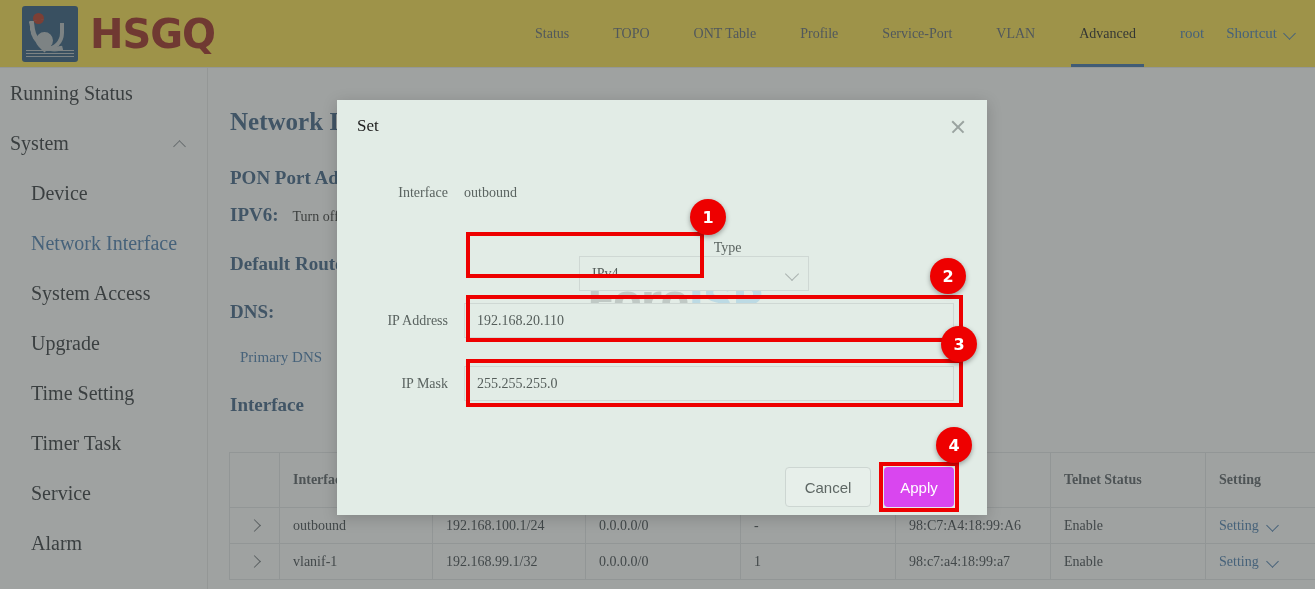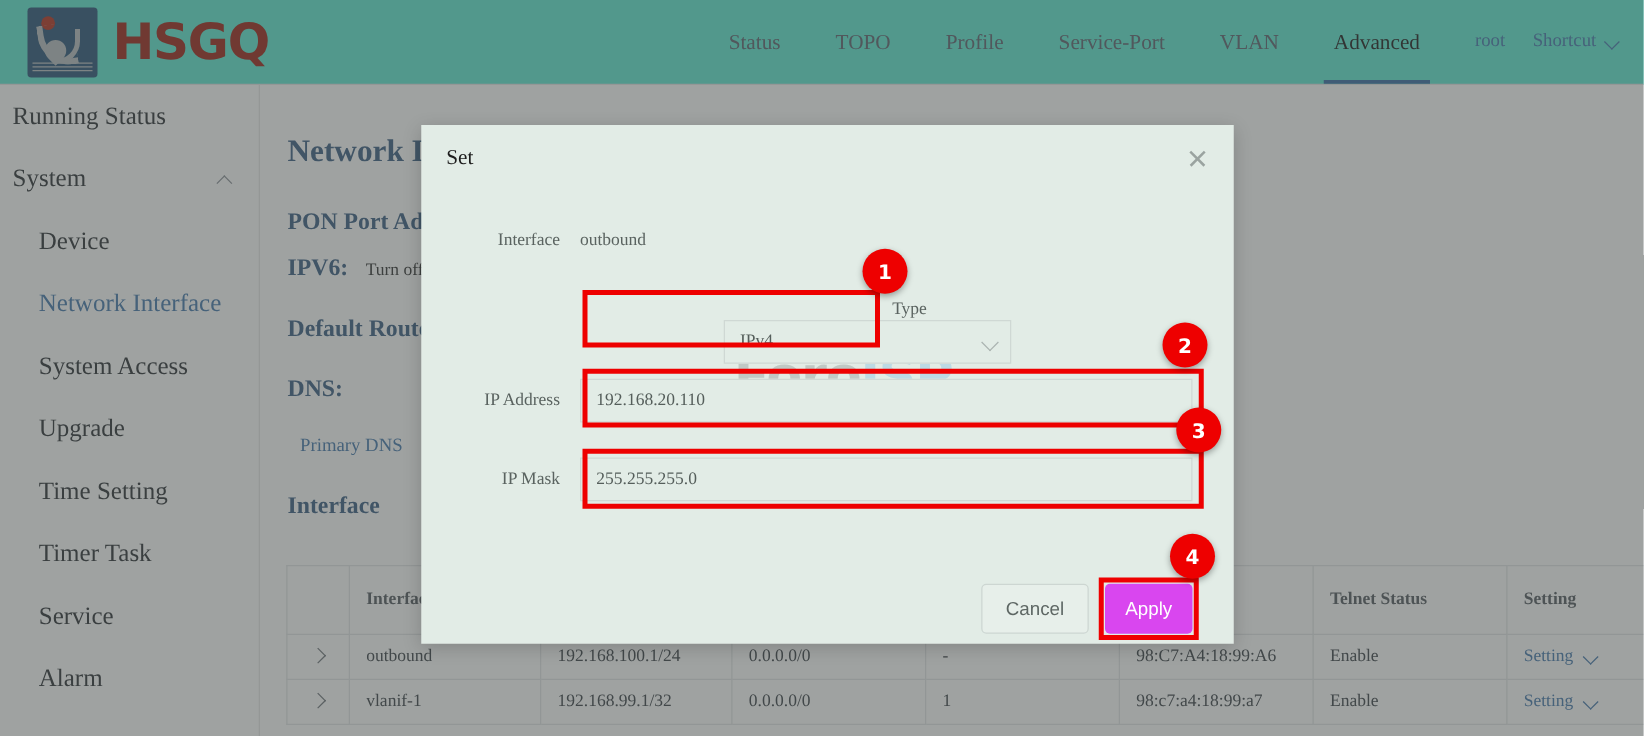--- a/index.html
+++ b/index.html
@@ -7,21 +7,21 @@
     width: 1315px; height: 589px;
     overflow: hidden;
     background: #ffffff;
     font-family: "Liberation Serif", "DejaVu Serif", serif;
   }
   #app { position: relative; width: 1315px; height: 589px; background: #fff; }
 
   
   .header {
     position: absolute; left: 0; top: 0; width: 1315px; height: 68px;
-    background: #5eead4; border-bottom: 1px solid #e8e8e8;
+    background: #fde047; border-bottom: 1px solid #e8e8e8;
   }
   .logo-wrap { position: absolute; left: 22px; top: 6px; display: flex; align-items: center; gap: 12px; }
   .logo-mark {
     width: 56px; height: 56px; background: #2a5579; border-radius: 3px;
     position: relative; overflow: hidden;
   }
   .logo-mark .dot { position: absolute; left: 11px; top: 7px; width: 11px; height: 11px; border-radius: 50%; background: #b7301f; }
   .logo-mark .sw1 {
     position: absolute; left: 9px; top: 13px; width: 30px; height: 34px;
     border-left: 5px solid #b9bfc2; border-bottom: 5px solid #b9bfc2;
@@ -38,21 +38,21 @@
   }
   .logo-mark .lines { position: absolute; left: 4px; bottom: 3px; width: 48px; height: 9px; }
   .logo-mark .lines i { display:block; height:1px; background:#b9bfc2; margin-bottom:2px; }
   .logo-text {
     font-family: "DejaVu Sans", sans-serif; font-weight: bold; font-size: 40px;
     color: #9e2418; letter-spacing: -1px;
   }
 
   .nav { position: absolute; right: 0; top: 0; height: 67px; display: flex; align-items: stretch; }
   .nav-item {
-    display: flex; align-items: center; padding: 0 22px; font-size: 17px;
+    display: flex; align-items: center; padding: 0 22px; font-size: 14px;
     color: #5c6470; cursor: pointer; position: relative;
   }
   .nav-item.active { color: #1c1c1c; }
   .nav-item.active::after {
     content: ""; position: absolute; left: 14px; right: 14px; bottom: 0;
     height: 3px; background: #3a6ea5;
   }
   .nav-user { display: flex; align-items: center; padding: 0 10px 0 22px; font-size: 15px; color: #4679ad; cursor: pointer; }
   .nav-shortcut { display: flex; align-items: center; gap: 7px; padding: 0 20px 0 12px; font-size: 15px; color: #4679ad; cursor: pointer; }
   .chev { display: inline-block; width: 11px; height: 11px; position: relative; }
@@ -193,20 +193,21 @@
             <i></i>
             <i></i>
           </div>
       </div>
       <div class="logo-text">HSGQ</div>
     </div>
 
     <div class="nav">
       <div class="nav-item">Status</div>
       <div class="nav-item">TOPO</div>
+      <div class="nav-item">ONT Table</div>
       <div class="nav-item">Profile</div>
       <div class="nav-item">Service-Port</div>
       <div class="nav-item">VLAN</div>
       <div class="nav-item active">Advanced</div>
       <div class="nav-user">root</div>
       <div class="nav-shortcut">
         <span>Shortcut</span>
         <span class="chev"></span>
       </div>
     </div>

